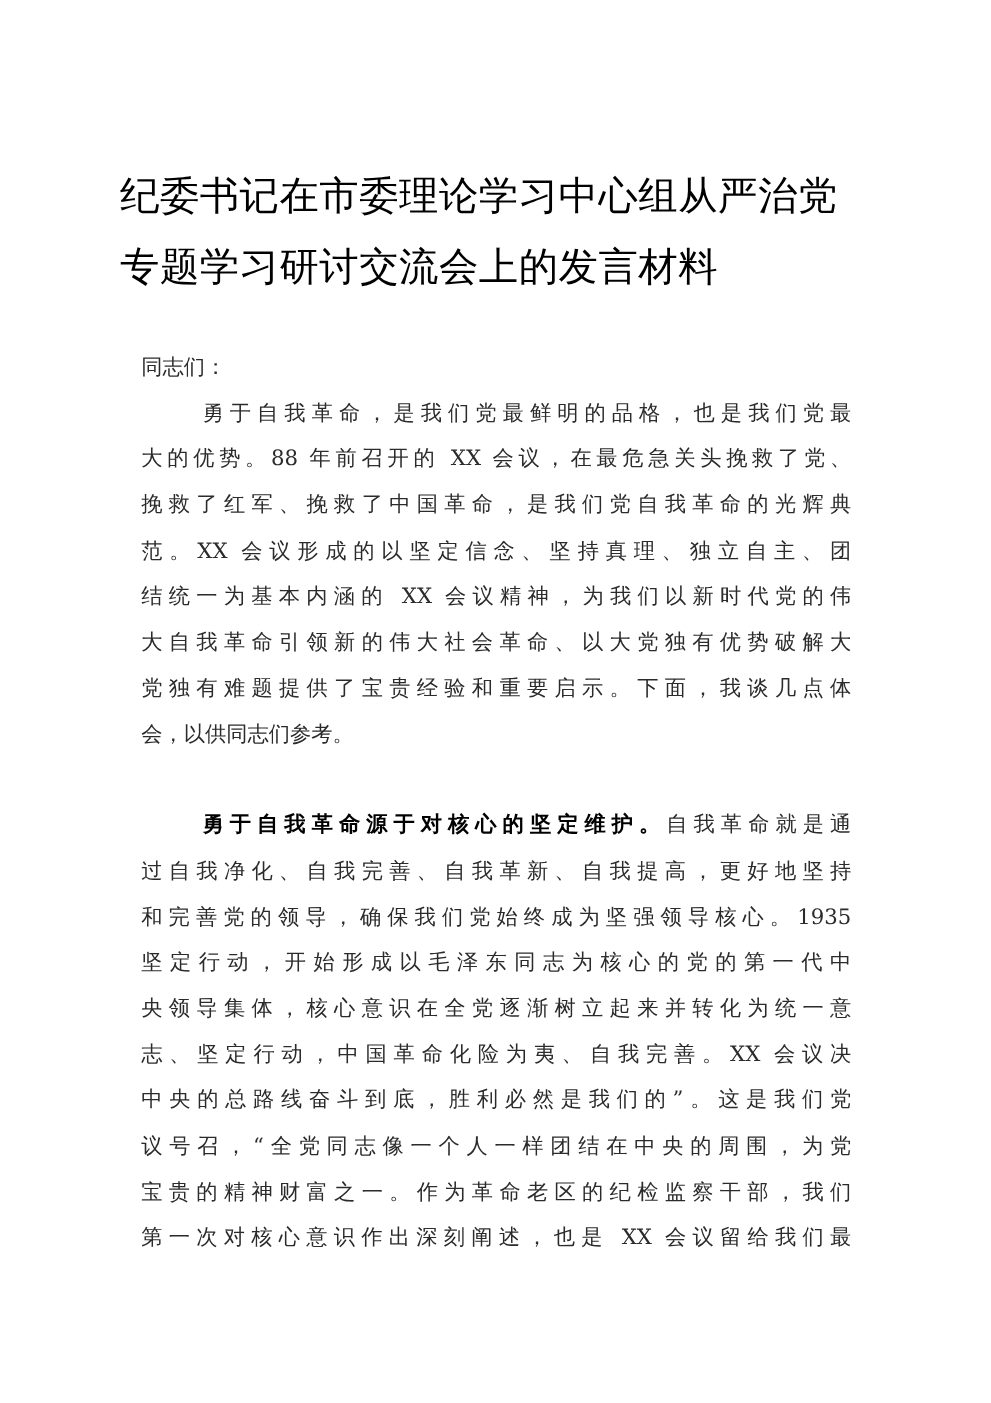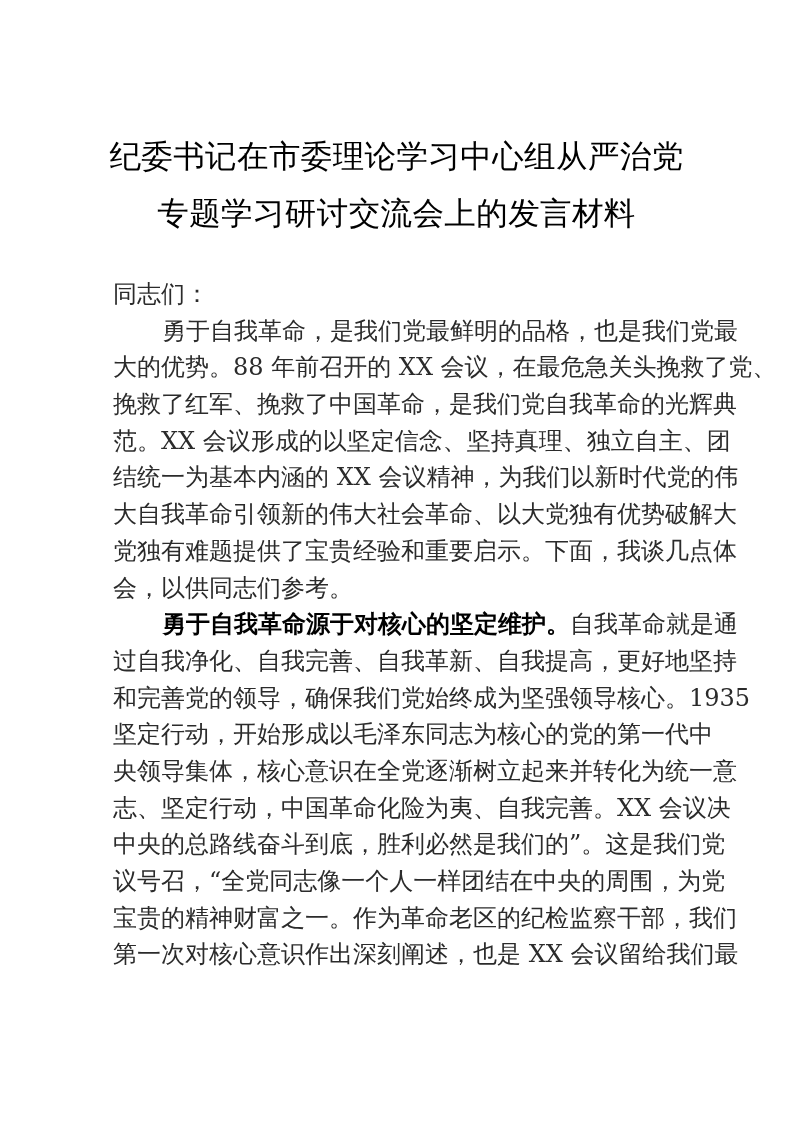--- a/index.html
+++ b/index.html
@@ -23,21 +23,20 @@
     background: #ffffff;
     box-sizing: border-box;
   }
 
   
   .doc-title {
     position: absolute;
     left: 96px;
     top: 128px;
     width: 601px;
-    text-align: center;
     font-size: 31.5px;
     line-height: 57px;
     letter-spacing: 0.4px;
     font-weight: 400;
     color: #000000;
     font-family: Liberation Sans, sans-serif;
   }
   .doc-title .tline {
     display: block;
     white-space: nowrap;
@@ -45,21 +44,21 @@
 
   
   .body-block {
     position: absolute;
     left: 113px;
     top: 276px;
     width: 568px;
   }
 
   .para {
-    font-size: 24px;
+    font-size: 17px;
     line-height: 36.7px;
     color: #2b2b2b;
     font-family: "DejaVu Serif", "Liberation Serif", serif;
     margin: 0;
   }
 
   
   .ln {
     display: block;
     width: 100%;
@@ -101,21 +100,21 @@
       <span class="ln">大的优势。88 年前召开的 XX 会议，在最危急关头挽救了党、</span>
       <span class="ln">挽救了红军、挽救了中国革命，是我们党自我革命的光辉典</span>
       <span class="ln">范。XX 会议形成的以坚定信念、坚持真理、独立自主、团</span>
       <span class="ln">结统一为基本内涵的 XX 会议精神，为我们以新时代党的伟</span>
       <span class="ln">大自我革命引领新的伟大社会革命、以大党独有优势破解大</span>
       <span class="ln">党独有难题提供了宝贵经验和重要启示。下面，我谈几点体</span>
       <span class="ln last">会，以供同志们参考。</span>
     </div>
 
     <div class="para">
-      <span class="ln" style="text-indent: 49px;">
+      <span class="ln" style="text-indent: 49px; margin-top: 36px;">
         <span class="b">勇于自我革命源于对核心的坚定维护。</span><span>自我革命就是通</span>
       </span>
       <span class="ln">过自我净化、自我完善、自我革新、自我提高，更好地坚持</span>
       <span class="ln">和完善党的领导，确保我们党始终成为坚强领导核心。1935</span>
       <span class="ln">坚定行动，开始形成以毛泽东同志为核心的党的第一代中</span>
       <span class="ln">央领导集体，核心意识在全党逐渐树立起来并转化为统一意</span>
       <span class="ln">志、坚定行动，中国革命化险为夷、自我完善。XX 会议决</span>
       <span class="ln">中央的总路线奋斗到底，胜利必然是我们的”。这是我们党</span>
       <span class="ln">议号召，“全党同志像一个人一样团结在中央的周围，为党</span>
       <span class="ln">宝贵的精神财富之一。作为革命老区的纪检监察干部，我们</span>

